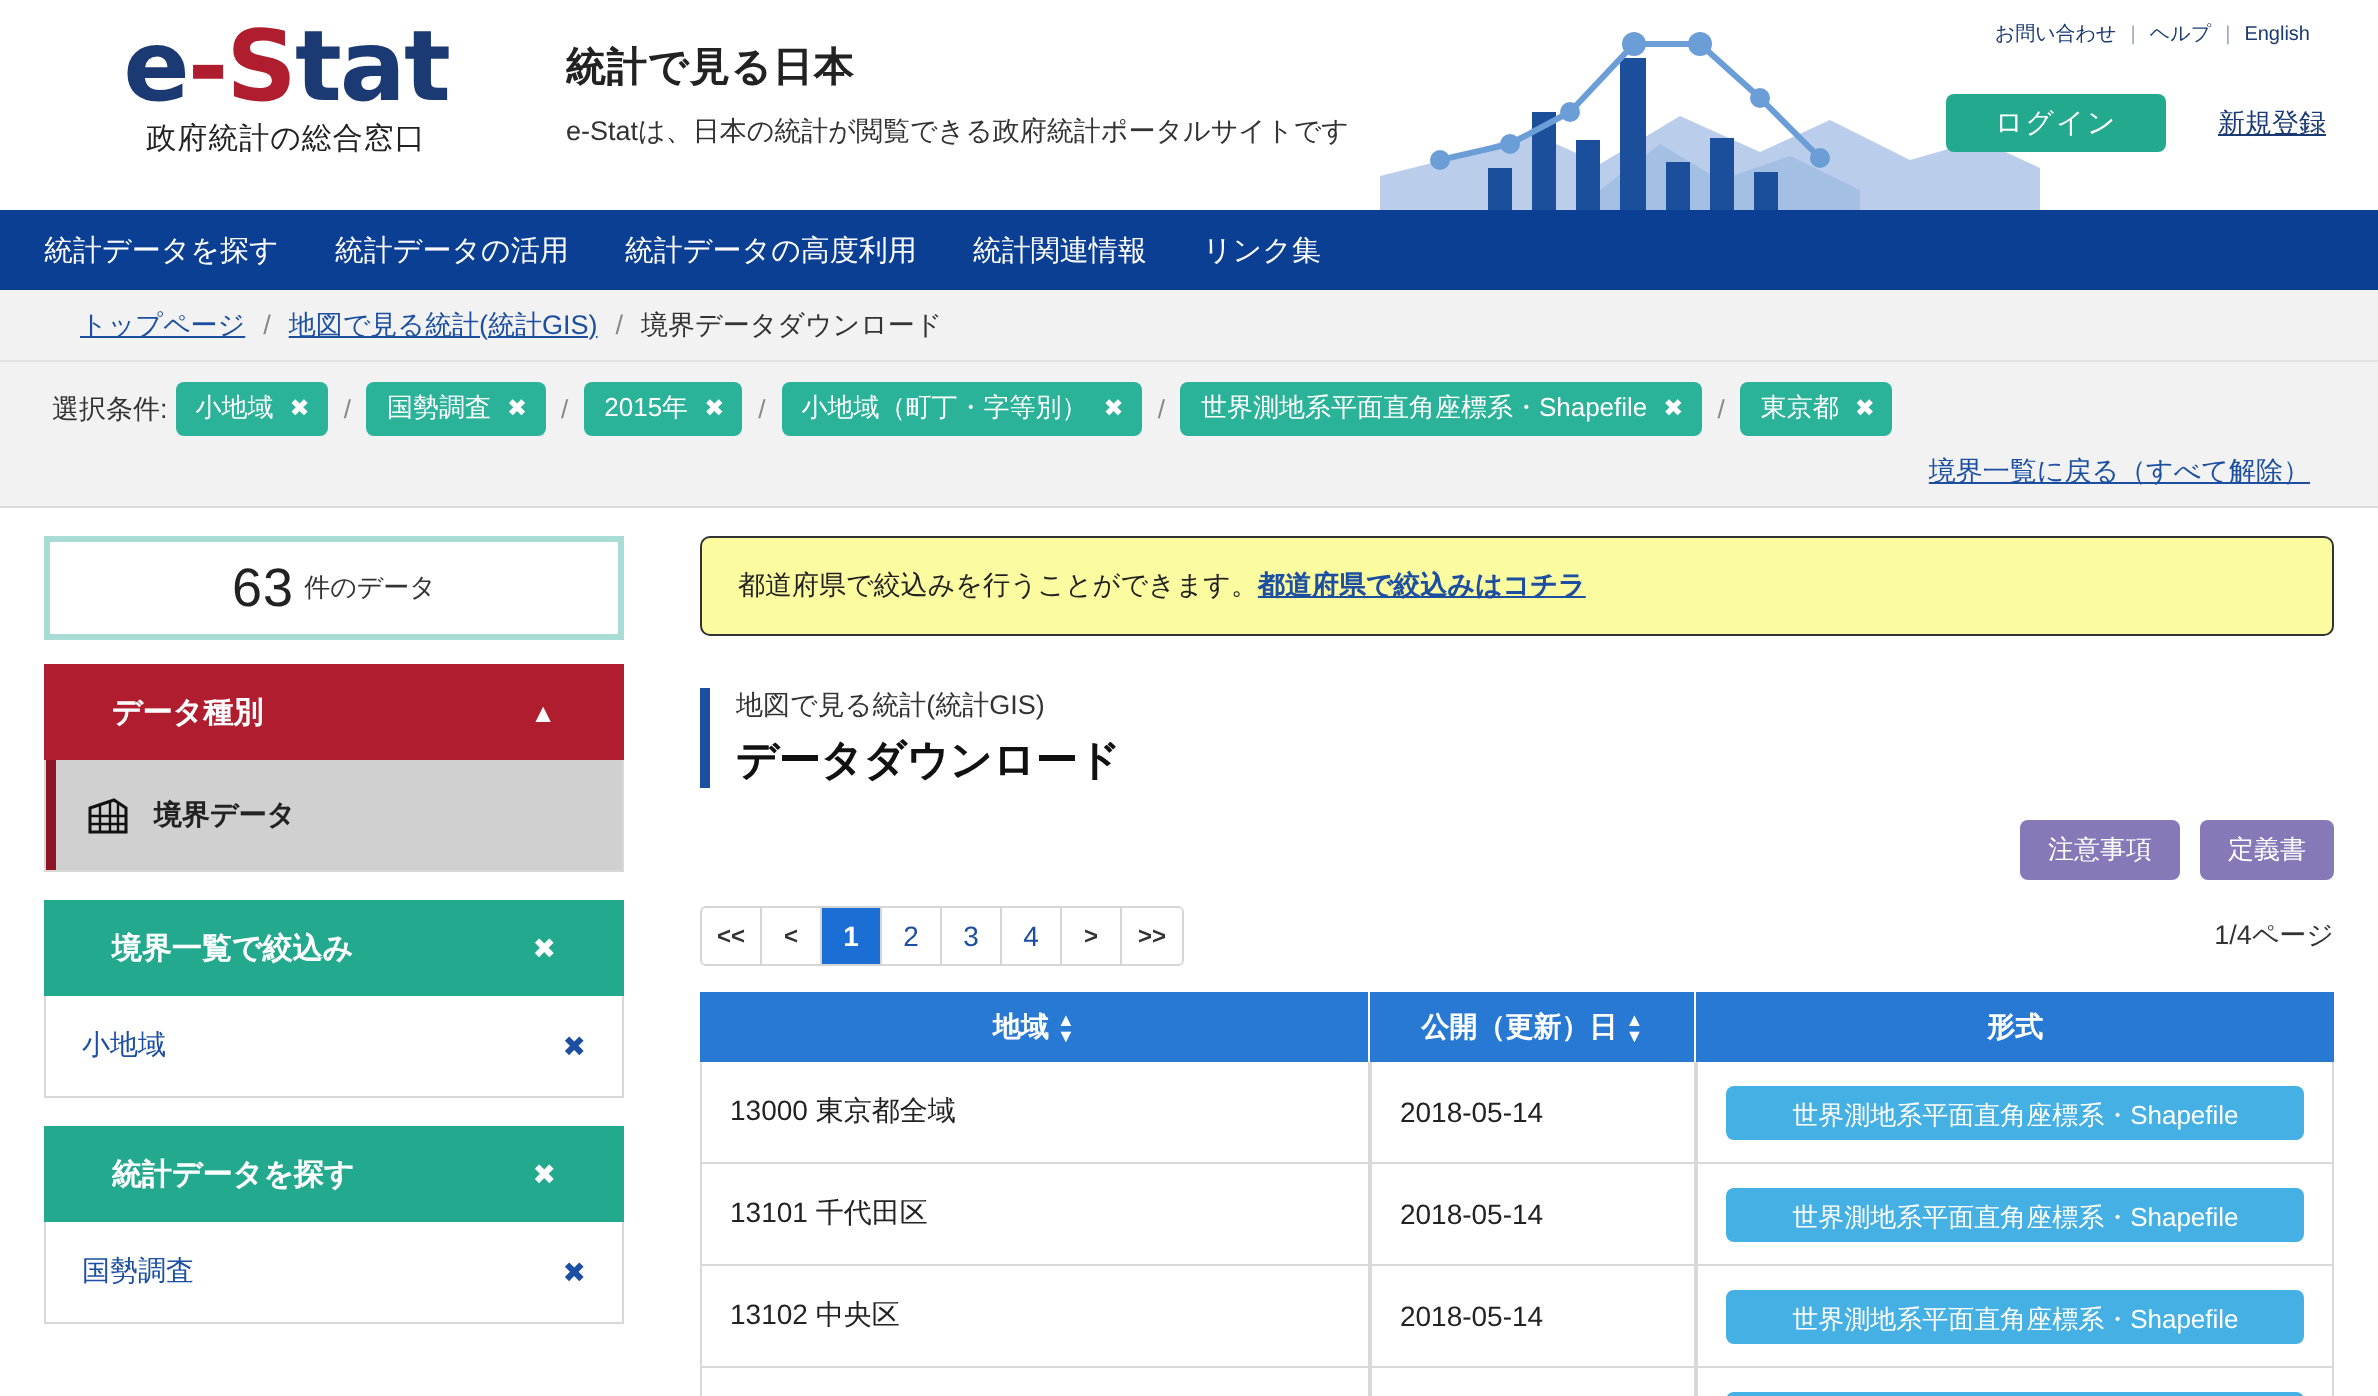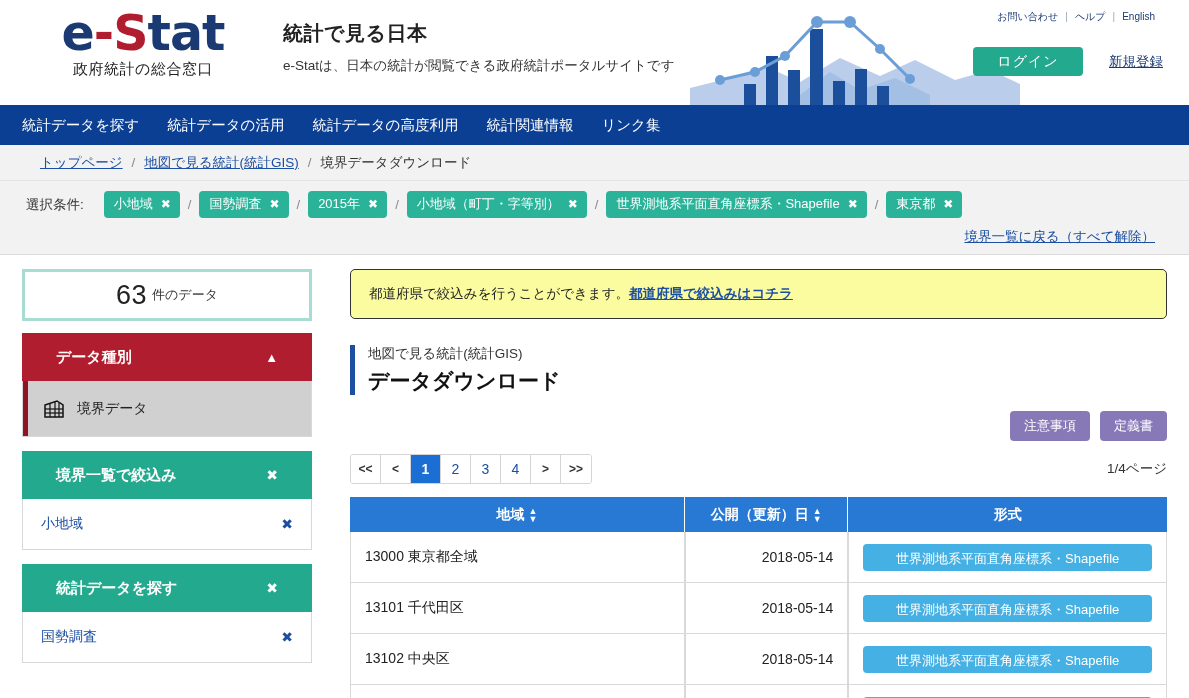--- a/index.html
+++ b/index.html
@@ -145,21 +145,21 @@
   }
   .cond-row {
     display: flex;
     align-items: center;
     flex-wrap: nowrap;
     gap: 0px;
   }
   .cond-label {
     font-size: 13.5px;
     color: #333;
-    margin-right: 20px;
+    margin-right: 4px;
     white-space: nowrap;
   }
   .chip {
     display: inline-flex;
     align-items: center;
     background: #2bb39a;
     color: #fff;
     border-radius: 4px;
     font-size: 13px;
     padding: 4px 9px 5px 10px;
@@ -259,21 +259,21 @@
     font-size: 14px;
     color: #1c4fa1;
     cursor: pointer;
     border-bottom: 1px dotted #d4d4d4;
     position: relative;
   }
   .facet-item:last-child { border-bottom: none; }
   .facet-item.active {
     background: #d0d0d0;
     color: #222;
-    font-weight: normal;
+    font-weight: bold;
   }
   .facet-item.active::before {
     content: "";
     position: absolute;
     left: 0; top: 0; bottom: 0;
     width: 5px;
     background: #8f1424;
   }
   .facet-item .ico {
     width: 24px; height: 22px;
@@ -400,21 +400,21 @@
   table.data td {
     border: 1px solid #d9d9d9;
     border-top: none;
     height: 51px;
     font-size: 14px;
     color: #222;
     padding: 0 14px;
     background: #fff;
   }
   td.c-area { text-align: left; border-left: 1px solid #d9d9d9; }
-  td.c-date { text-align: right; }
+  td.c-date { text-align: left; }
   td.c-fmt { text-align: center; padding: 0 10px; }
   .fmt-btn {
     display: block;
     width: 100%;
     background: #45b0e3;
     color: #fff;
     border: none;
     border-radius: 4px;
     font-size: 13px;
     font-family: inherit;

